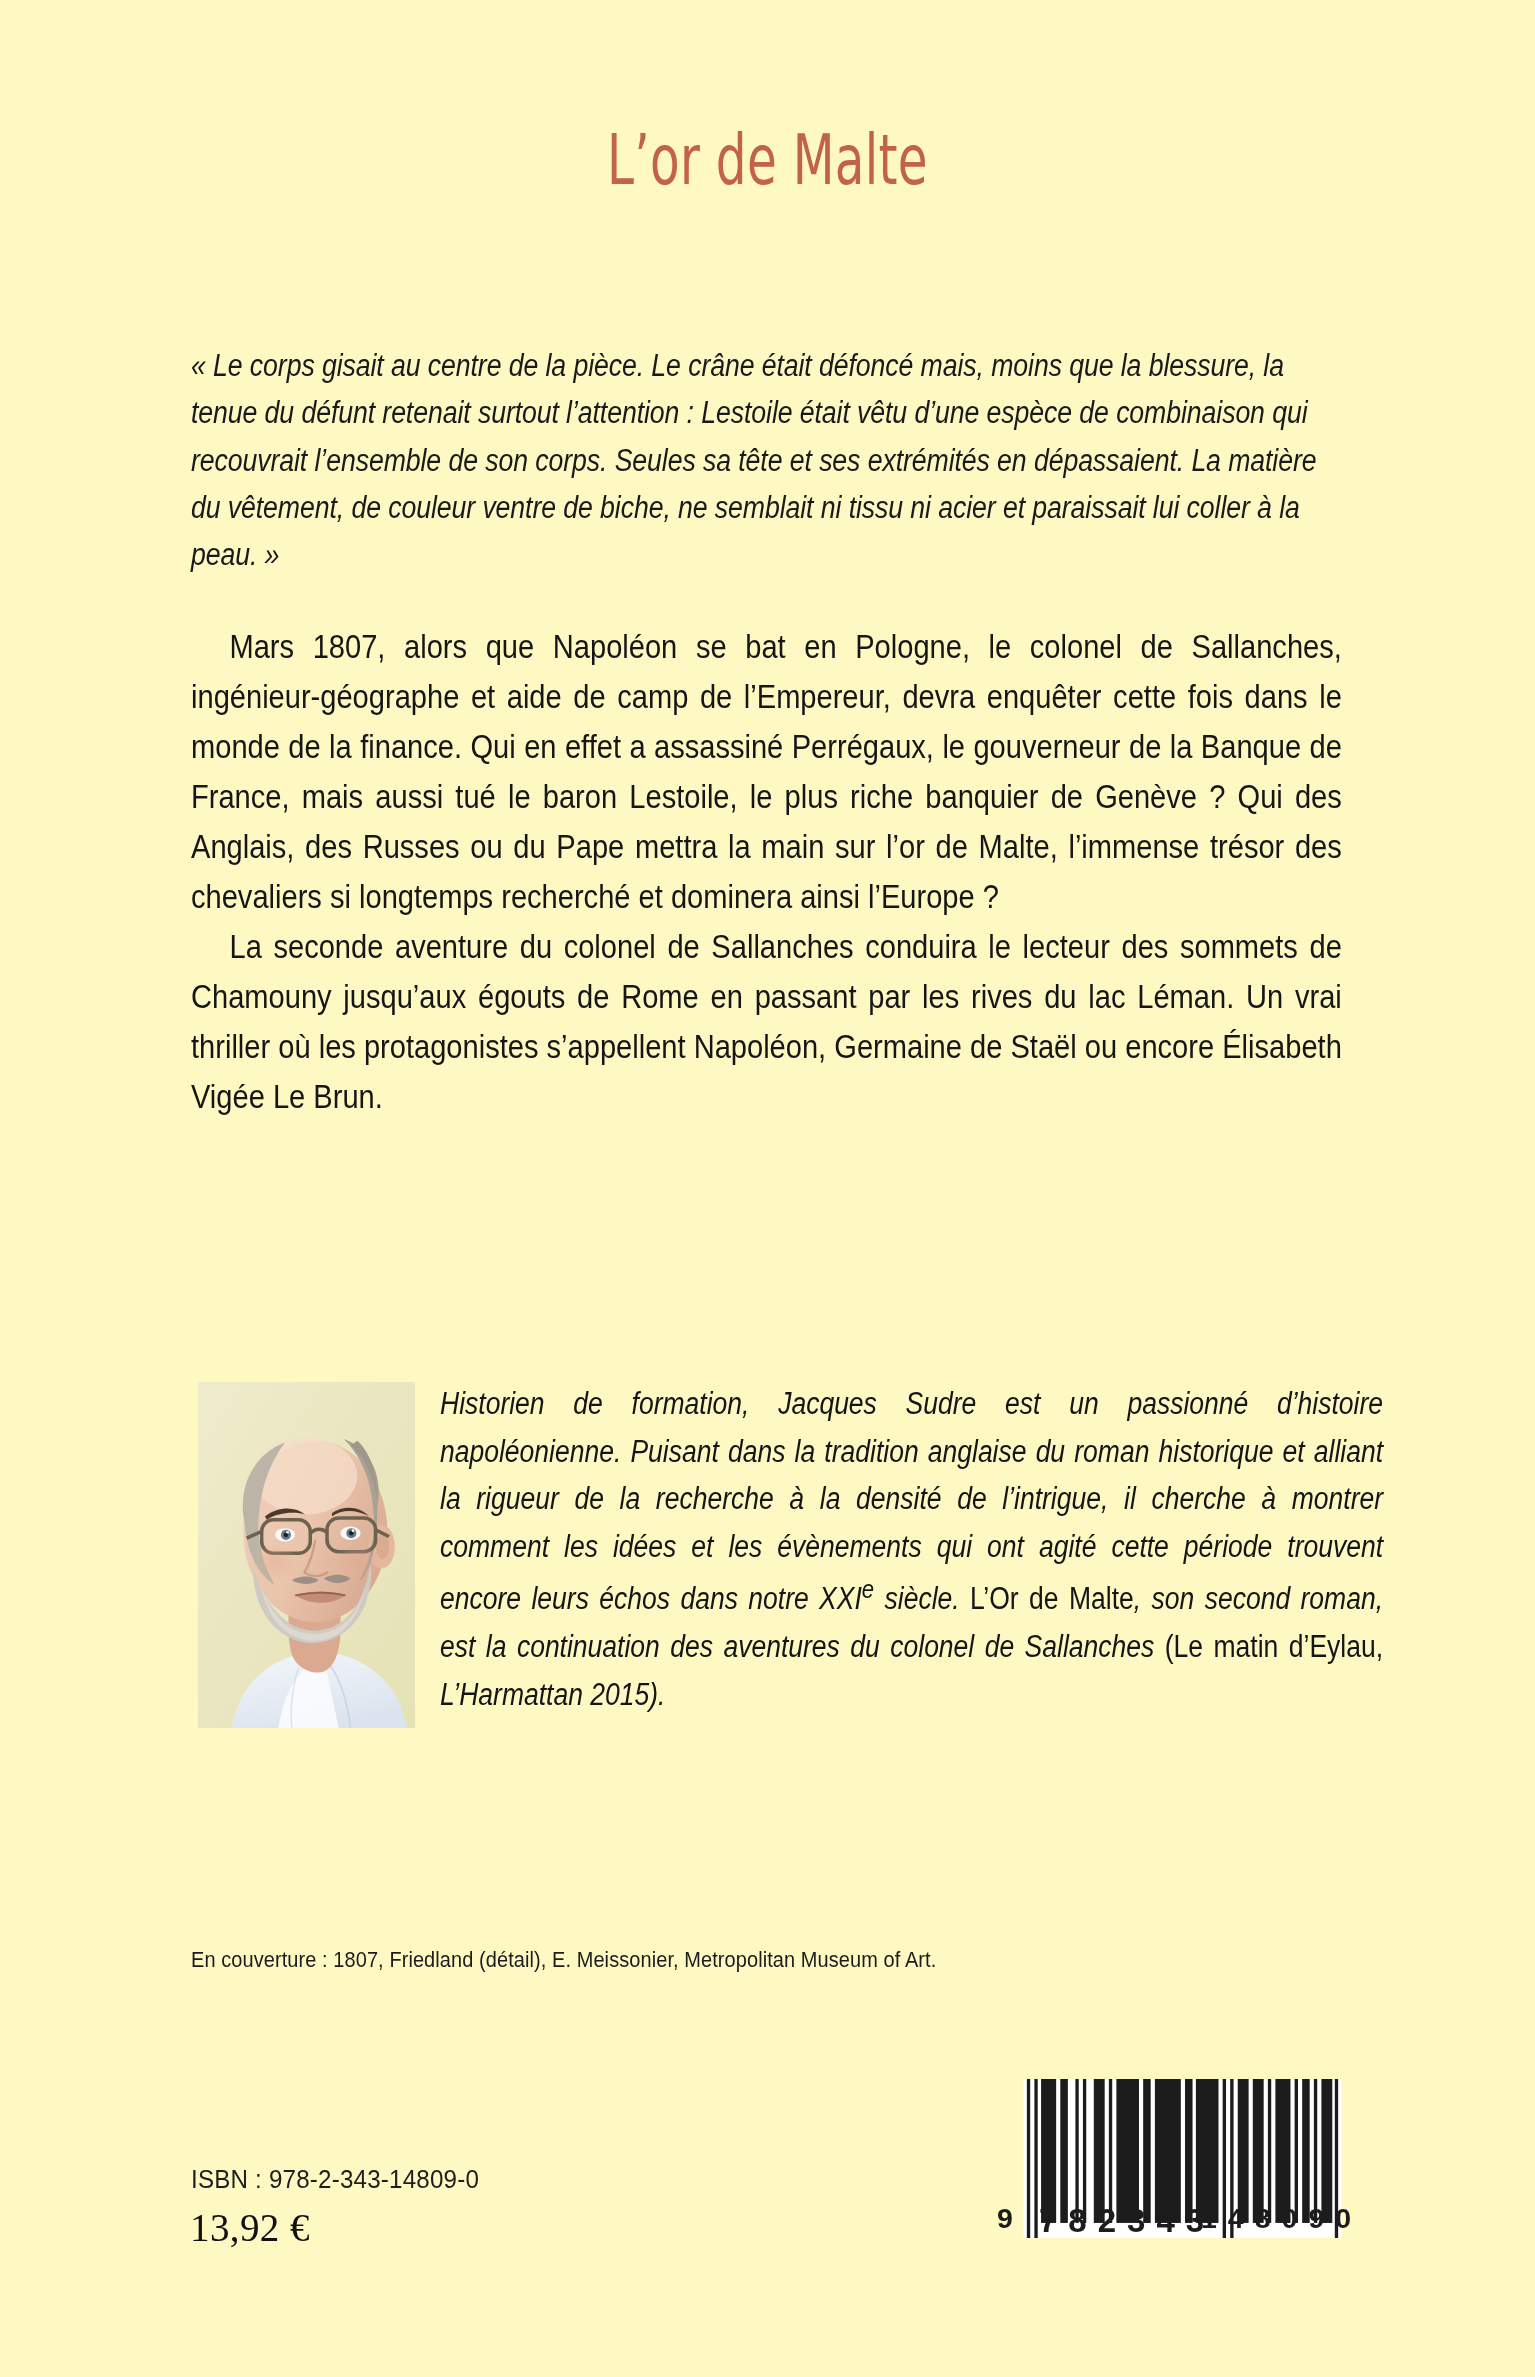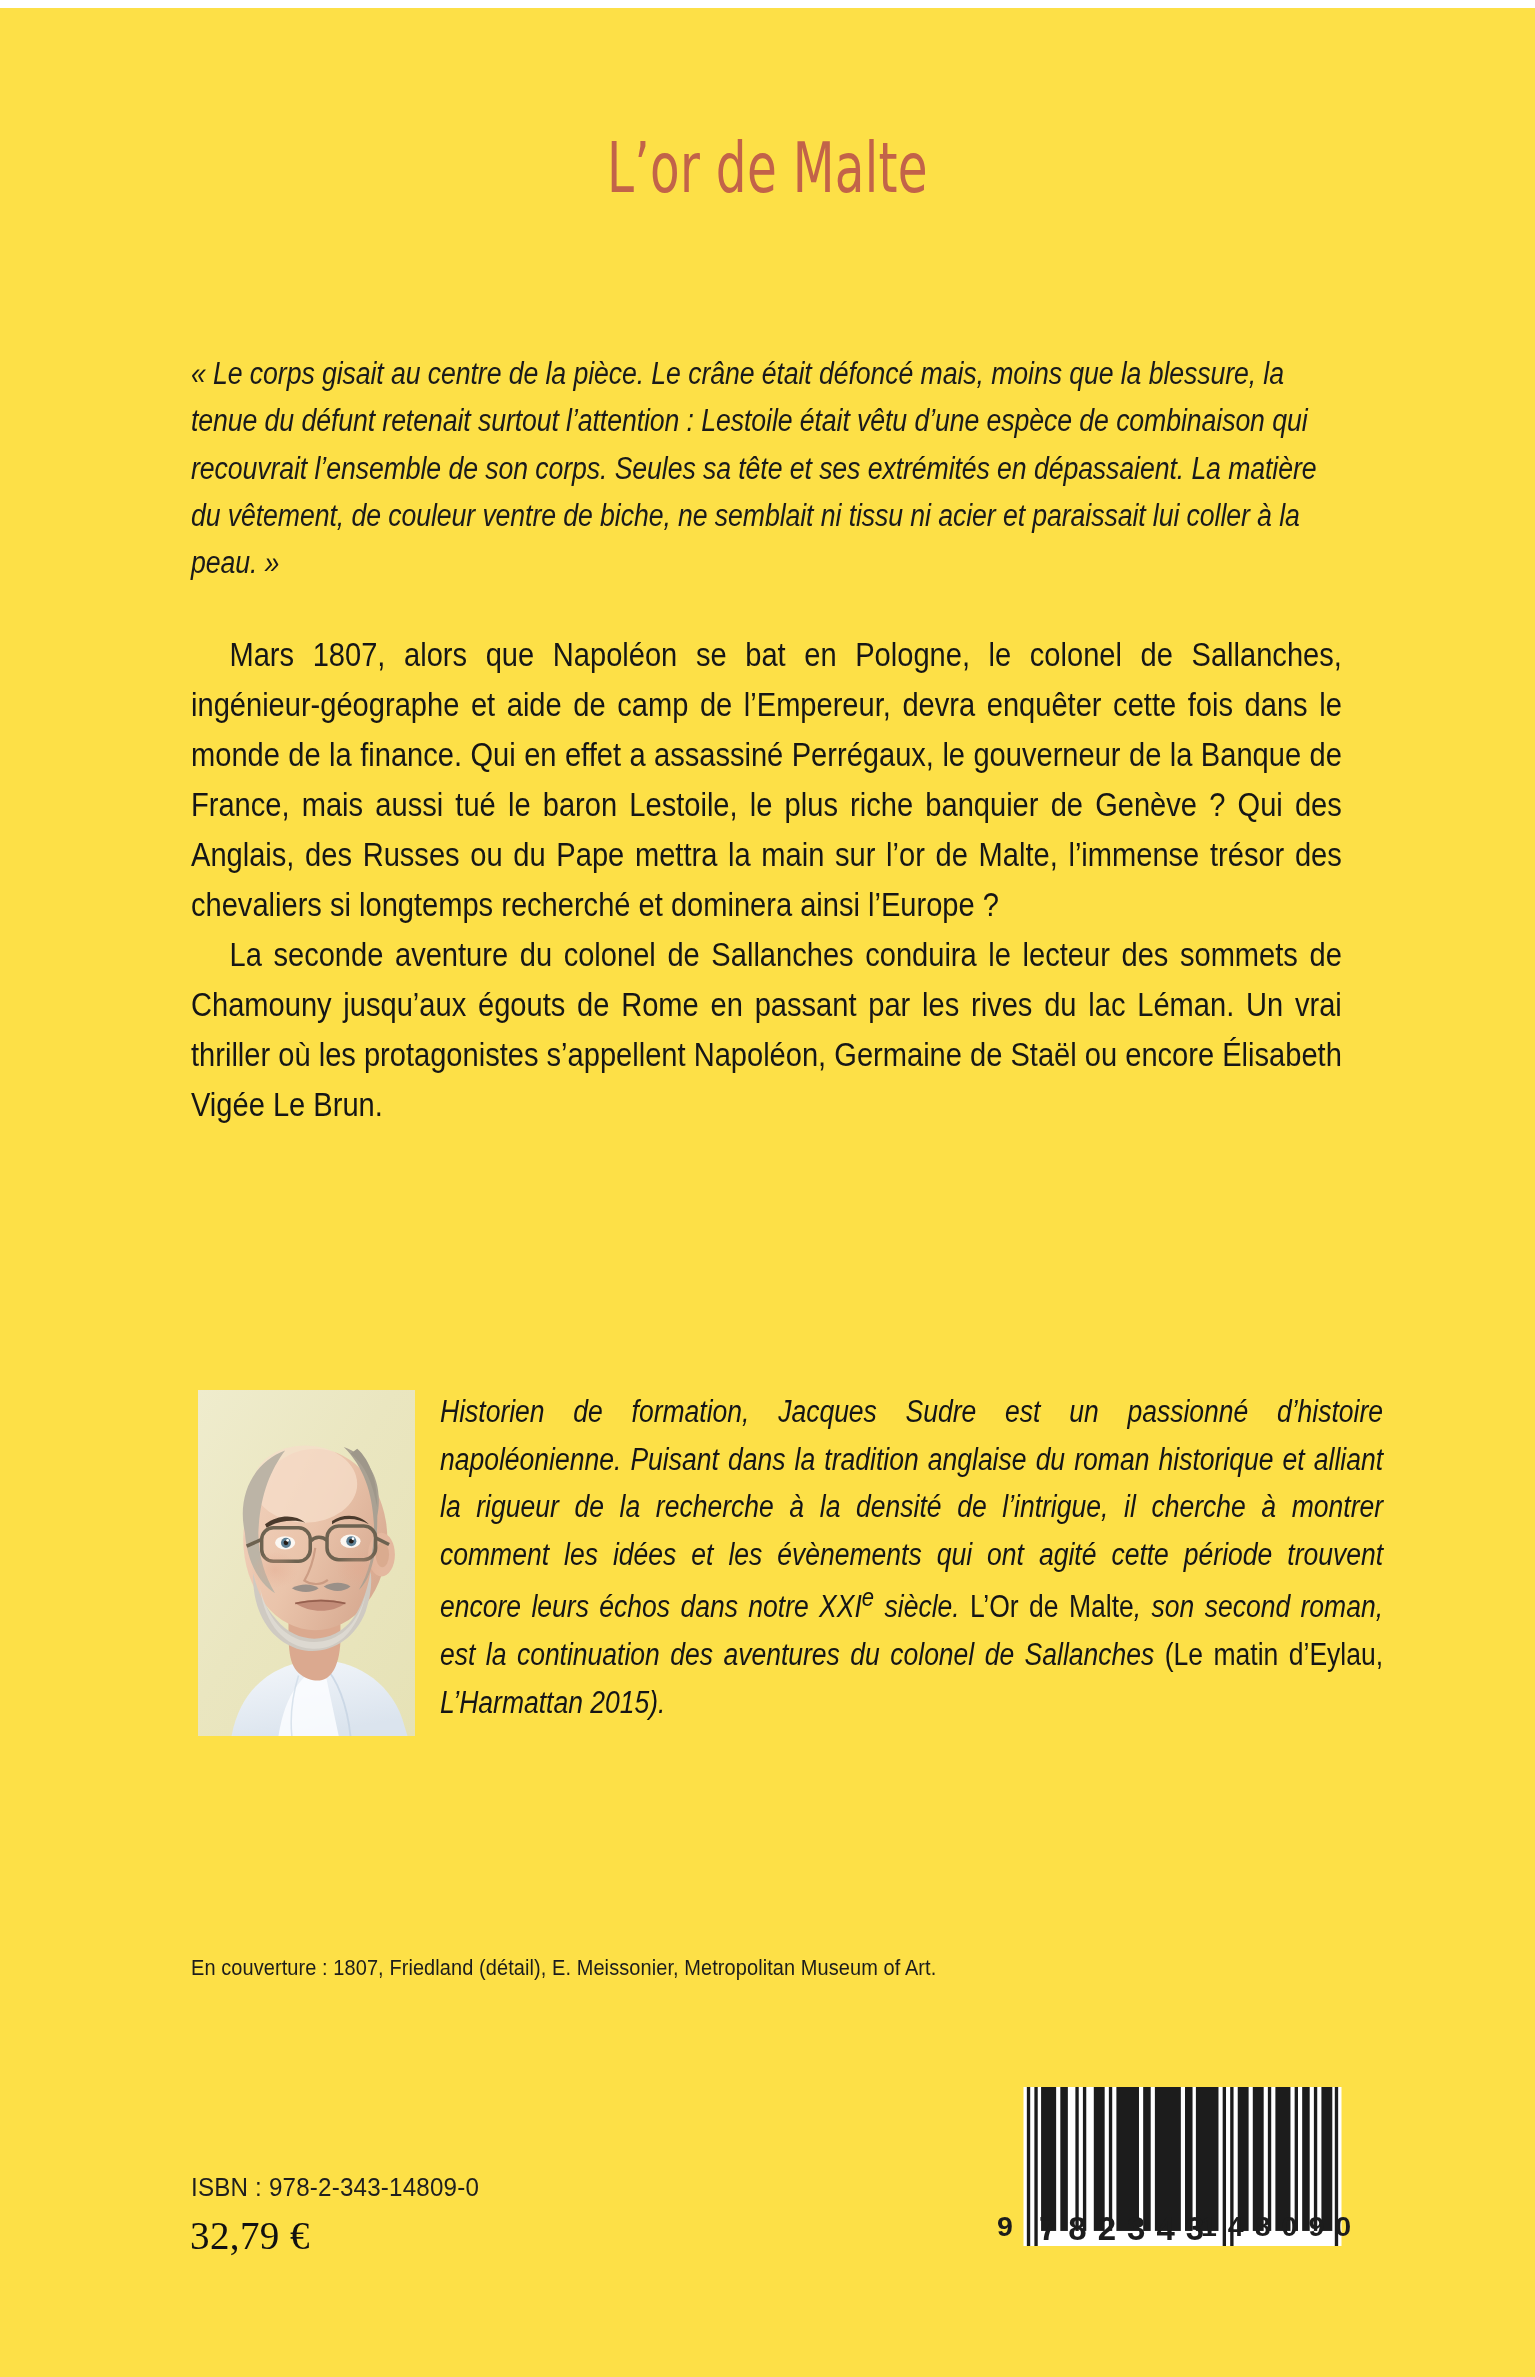--- a/index.html
+++ b/index.html
@@ -11,23 +11,22 @@
     width: 1535px;
     height: 2377px;
     position: relative;
     font-family: "Liberation Sans", sans-serif;
     -webkit-font-smoothing: antialiased;
   }
 
   .page {
     position: absolute;
     inset: 0;
-    background: #fde047;
+    background: #fef9c3;
     overflow: hidden;
-    margin-top: 8px;
   }
 
   
   .title {
     position: absolute;
     left: 0;
     right: 0;
     top: 126px;
     text-align: center;
     font-family: "DejaVu Sans Condensed", "Liberation Sans Narrow", "Liberation Sans", sans-serif;
@@ -308,16 +307,16 @@
     </svg>
   </div>
 
   <div class="bc-digits">
     <span style="position:absolute; left:0px;  top:0px; font-size:28.5px; font-weight:bold; color:#1c1c1c;">9</span>
     <span style="position:absolute; left:42px; top:0px; font-size:33px; font-weight:bold; color:#1c1c1c; letter-spacing:11px;">782343</span>
     <span style="position:absolute; left:204px; top:0px; font-size:28.5px; font-weight:bold; color:#1c1c1c; letter-spacing:11px;">148090</span>
   </div>
 
   <div class="isbn">ISBN : 978-2-343-14809-0</div>
-  <div class="price">32,79 €</div>
+  <div class="price">13,92 €</div>
 
 </div>
 
 
 </body></html>

